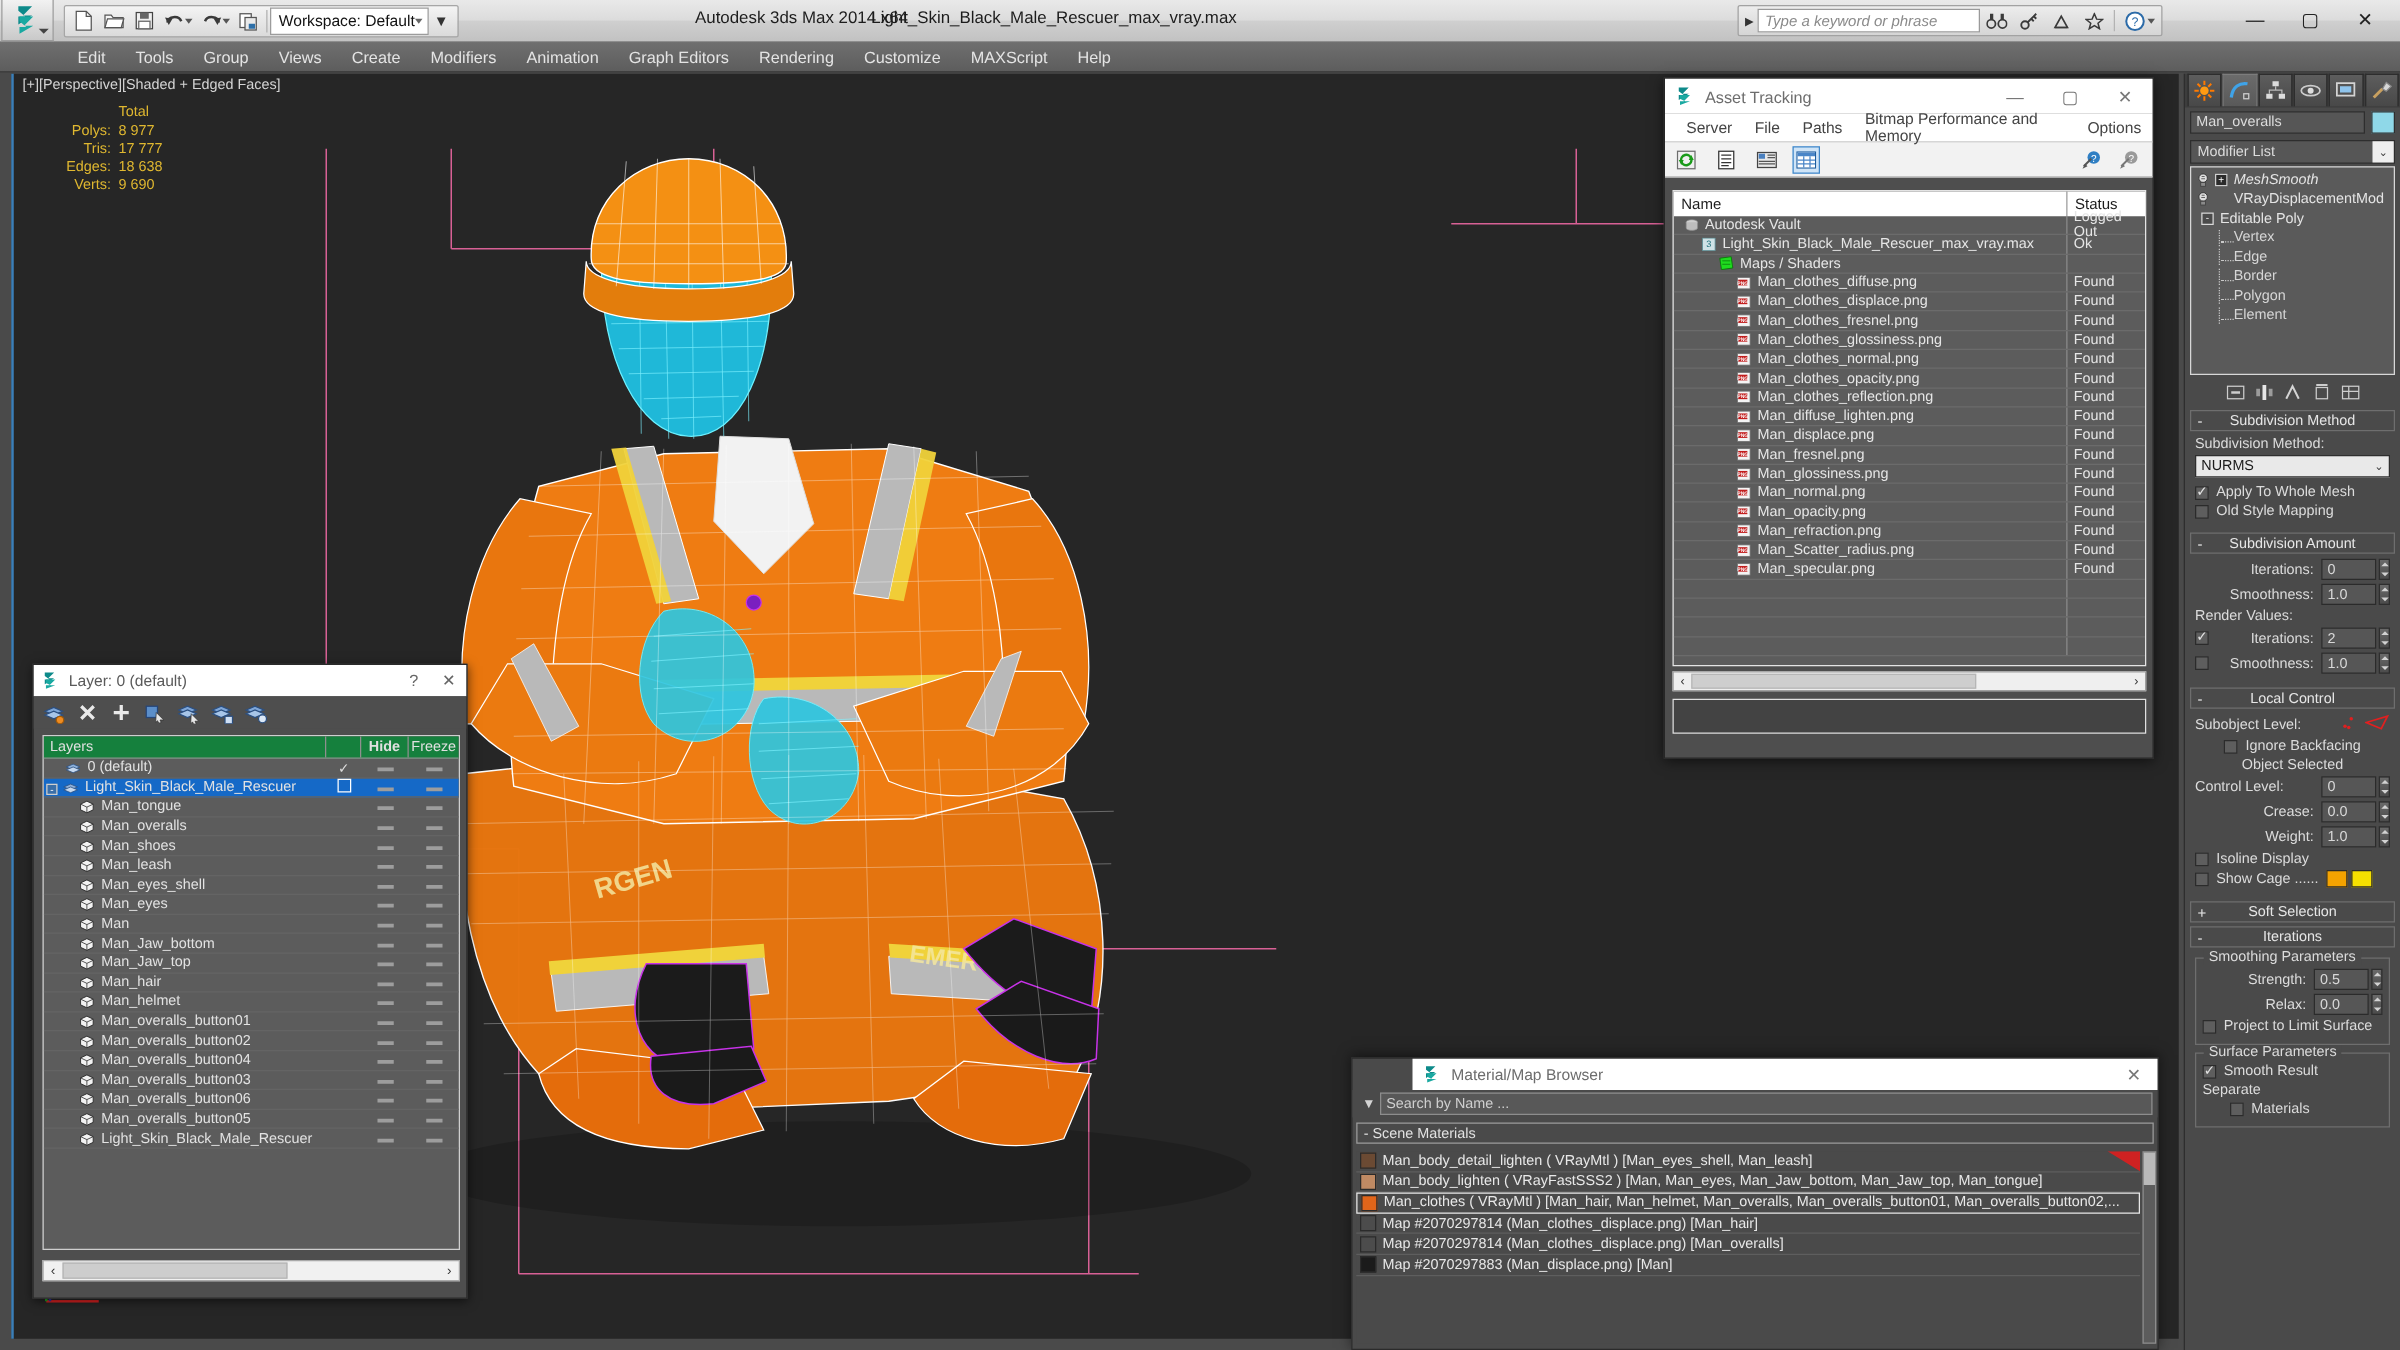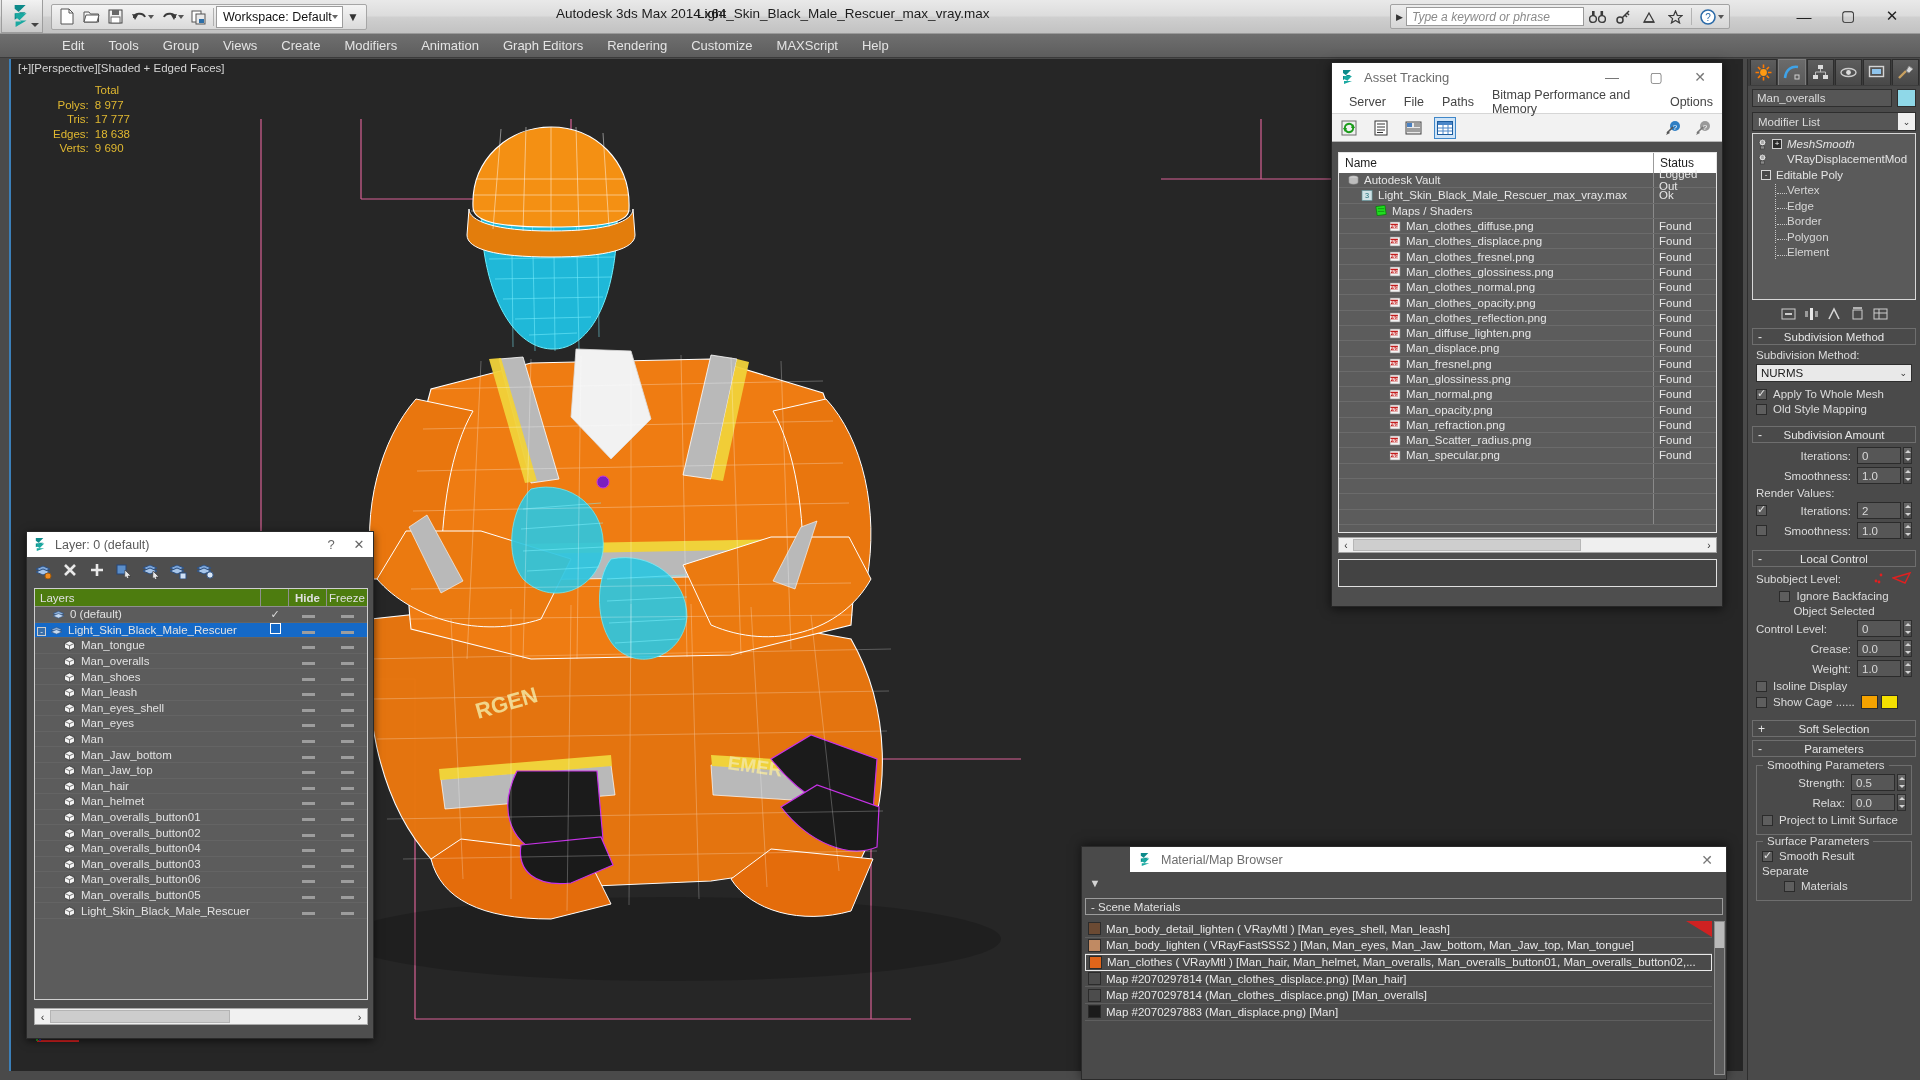--- a/index.html
+++ b/index.html
@@ -110,21 +110,21 @@
   }
   .layerdlg .dtitle .tico { width: 15px; height: 15px; margin-right: 7px; }
   .layerdlg .dtitle .dbtns { margin-left:auto; display:flex; }
   .layerdlg .dtitle .dbtn { width: 28px; text-align:center; color:#666; font-size: 13px; }
   .ltoolbar { height: 26px; background: #4e4e4e; display: flex; align-items: center; padding-left: 6px; gap: 8px; }
   .ltool { width: 19px; height: 19px; display:flex; align-items:center; justify-content:center; }
   .lgrid {
     position: absolute; left: 7px; top: 56px; width: 334px; height: 412px;
     background: #5c5c5c; border: 1px solid #cfcfcf; overflow: hidden;
   }
-  .lhead { display:flex; height: 18px; background: #4d7c0f; border-bottom: 1px solid #8f8f8f; align-items:center; font-size: 11.5px; color: #e0e0e0; }
+  .lhead { display:flex; height: 18px; background: #15803d; border-bottom: 1px solid #8f8f8f; align-items:center; font-size: 11.5px; color: #e0e0e0; }
   .lhead .c1 { flex: 1; padding-left: 5px; border-right: 1px solid #8f8f8f; height:100%; display:flex; align-items:center;}
   .lhead .c2 { width: 28px; border-right: 1px solid #8f8f8f; height:100%; }
   .lhead .c3 { width: 38px; text-align:center; border-right: 1px solid #8f8f8f; height:100%; display:flex;align-items:center;justify-content:center;font-weight:bold;}
   .lhead .c4 { width: 40px; text-align:center; height:100%; display:flex;align-items:center;justify-content:center;}
   .lrow { display:flex; height: 15.6px; align-items:center; font-size: 11.5px; color: #e2e2e2; border-bottom: 1px solid #646464; }
   .lrow.sel { background: #1569c7; }
   .lrow .n { flex:1; display:flex; align-items:flex-end; overflow:hidden; white-space:nowrap; }
   .lrow .ck { width: 28px; text-align:center; color:#dcdcdc; font-size: 11px; }
   .lrow .h { width: 38px; text-align:center; }
   .lrow .f { width: 40px; text-align:center; }
@@ -1170,20 +1170,21 @@
       <svg class="tico" viewBox="0 0 16 16">
         <path d="M3 1 L11 1 L6 6 L11 6 L3 11 L3 7 L7 7 L3 4z" fill="#0d8a8a"></path>
         <path d="M4 7 L12 7 L7 12 L12 12 L4 15 L4 12 L8 12 L4 10z" fill="#1aa9a1"></path>
       </svg>
       <span class="ttl">Material/Map Browser</span>
       <span class="x">✕</span>
     </div>
 
     <div class="msearch">
       <div class="fun">▼</div>
+      <div class="field">Search by Name ...</div>
     </div>
 
     <div class="mscene">- Scene Materials</div>
 
     <div class="mlist" id="material-rows">
         <div class="mrow">
           <span class="swatch" style="background:#6b4a33"></span>
           <span>Man_body_detail_lighten  ( VRayMtl )  [Man_eyes_shell, Man_leash]</span>
           <span class="redflag"></span>
         </div>
@@ -1493,21 +1494,21 @@
     <div class="rollout">
       <div class="rhead">
         <span class="pm">+</span>
         <span>Soft Selection</span>
       </div>
     </div>
 
     <div class="rollout">
       <div class="rhead">
         <span class="pm">-</span>
-        <span>Parameters</span>
+        <span>Iterations</span>
       </div>
       <div class="rbody" style="padding-top:2px">
         <div class="grpbox">
           <span class="gtitle">Smoothing Parameters</span>
           <div class="frow right">
             <span>Strength:</span>
             <span class="numf" style="margin-left:6px">0.5</span>
             <span class="spin">
                 <i class="u"></i>
                 <i class="d"></i>

